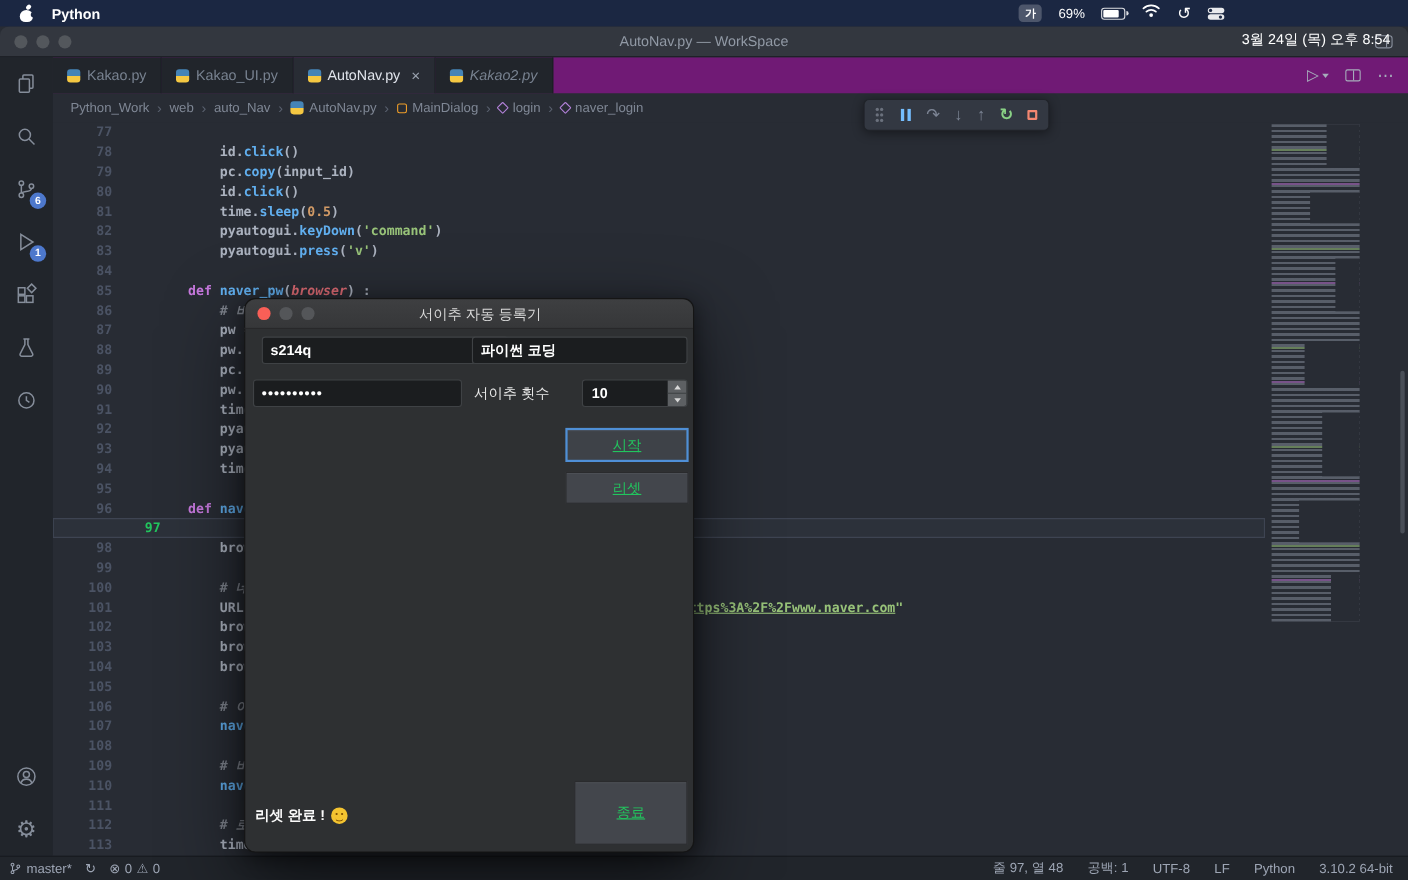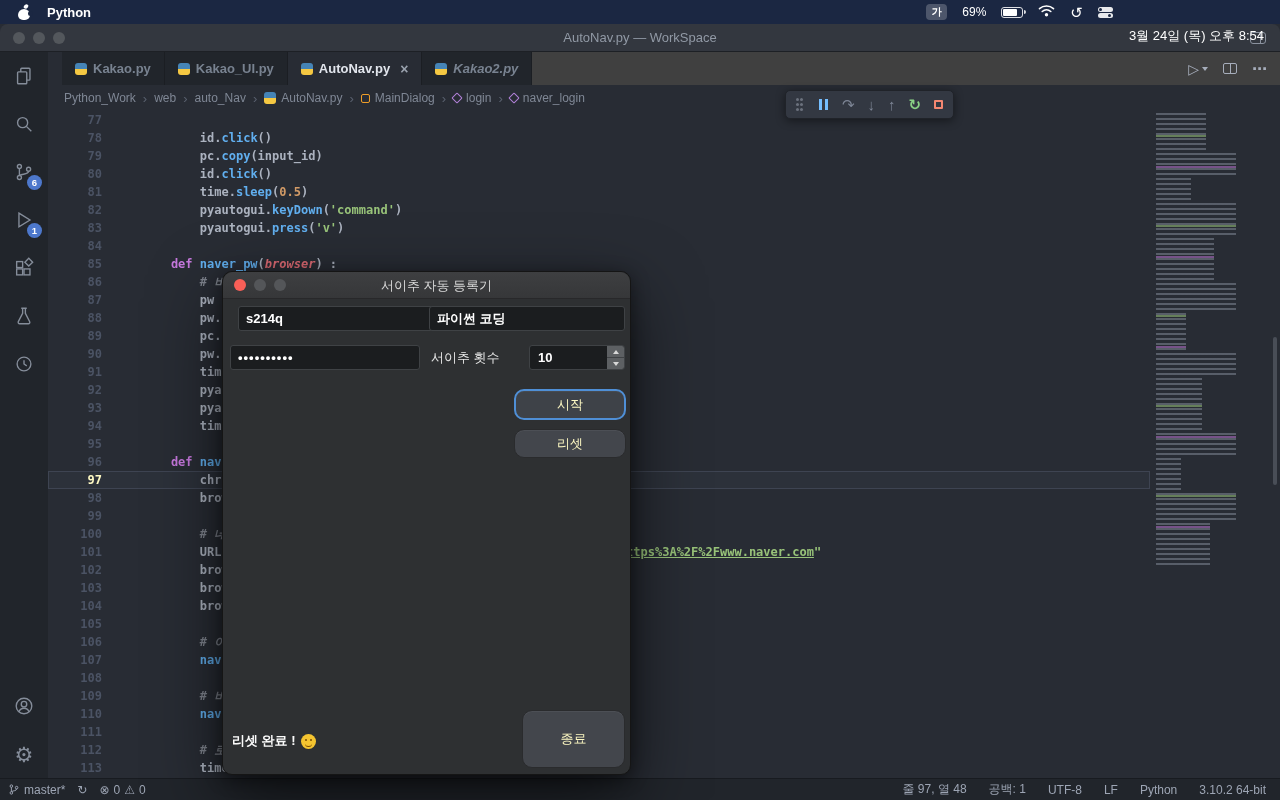--- a/index.html
+++ b/index.html
@@ -44,21 +44,21 @@
     display:flex; flex-direction:column; align-items:center; }
   .act-btn { position:relative; width:48px; height:48px; display:flex; align-items:center; justify-content:center; color:#858d9a; }
   .act-btn svg { stroke:#858d9a; fill:none; stroke-width:1.5; }
   .act-spacer { flex:1; }
   .badge { position:absolute; right:6px; bottom:6px; min-width:15px; height:15px; padding:0 3px; border-radius:8px;
     background:#4d78cc; color:#fff; font-size:9.5px; font-weight:700; display:flex; align-items:center; justify-content:center; }
   .gear-glyph { font-size:21px; line-height:1; }
 
   .editor-region { position:absolute; top:52px; left:48px; right:0; bottom:22px; background:#282c34; overflow:hidden; }
 
-  .tabbar { position:absolute; top:0; left:14px; right:0; height:33px; background:#404040; display:flex;font-weight:bold; }
+  .tabbar { position:absolute; top:0; left:0; right:0; height:33px; background:#701a75; display:flex; }
   .tab { height:33px; display:flex; align-items:center; gap:6px; padding:0 13px; border-right:1px solid #1b1e23;
     font-size:13px; color:#788290; background:#21252b; }
   .tab.active { background:#282c34; color:#e1e5ec; }
   .tab.preview .tab-label { font-style:italic; }
   .py-icon { width:12px; height:12px; border-radius:3px; background:linear-gradient(180deg,#4584b6 0 50%,#f5c842 50% 100%); flex:none; }
   .tab-close { margin-left:4px; color:#9aa2ae; font-size:14px; line-height:1; }
   .tab-actions { position:absolute; right:12px; top:0; height:33px; display:flex; align-items:center; gap:15px; color:#a6adbb; }
   .run-glyph { font-size:14px; display:flex; align-items:center; gap:3px; }
   .caret-down { width:0; height:0; border-left:3.5px solid transparent; border-right:3.5px solid transparent; border-top:4px solid #a6adbb; display:inline-block; }
   .split-ico { width:14px; height:11px; border:1.3px solid #a6adbb; border-radius:2px; position:relative; display:inline-block; }
@@ -71,21 +71,21 @@
   .bc-item { display:flex; align-items:center; gap:5px; }
   .bc-class { width:9px; height:9px; border:1.5px solid #ee9d28; border-radius:2px; display:inline-block; }
   .bc-method { width:8px; height:8px; border:1.5px solid #b180d7; border-radius:1px; transform:rotate(45deg); display:inline-block; }
 
   .code-area { position:absolute; top:59px; left:0; right:0; bottom:0; overflow:hidden;
     font-family:"DejaVu Sans Mono","Liberation Mono",monospace;font-weight:bold; }
   .code-rows { position:absolute; top:0; left:0; width:1102px; }
   .code-row { display:flex; height:18px; line-height:18px; }
   .code-row.active { background:#2c313a; box-shadow:inset 0 0 0 1px #3e4452; }
   .ln { width:54px; flex:none; text-align:right; font-size:12px; color:#4b5364; }
-  .code-row.active .ln { color:#fef9c3; }
+  .code-row.active .ln { color:#22c55e;margin-left:44px; }
   .code-text { margin-left:40px; white-space:pre; font-size:12px; color:#abb2bf; }
   .tk-v { color:#abb2bf; } .tk-k { color:#c678dd; } .tk-f { color:#61afef; }
   .tk-s { color:#98c379; } .tk-n { color:#d19a66; } .tk-t { color:#e5c07b; }
   .tk-c { color:#7f848e; font-style:italic; } .tk-a { color:#e06c75; font-style:italic; }
   .tk-u { color:#98c379; text-decoration:underline; }
 
   
   .minimap { position:absolute; top:2px; right:32px; width:98px; height:560px; }
   .mm-col { position:absolute; top:0; left:6px; width:80px; height:452px;
     background:repeating-linear-gradient(180deg, rgba(154,163,178,.42) 0 2px, transparent 2px 5px); }
@@ -140,22 +140,22 @@
     display:flex; flex-direction:column; }
   .spin-up, .spin-down { flex:1; position:relative; }
   .spin-down { border-top:1px solid #3f4245; }
   .spin-up::after { content:""; position:absolute; left:50%; top:50%; transform:translate(-50%,-50%);
     border-left:3.5px solid transparent; border-right:3.5px solid transparent; border-bottom:4px solid #d8d8d8; }
   .spin-down::after { content:""; position:absolute; left:50%; top:50%; transform:translate(-50%,-50%);
     border-left:3.5px solid transparent; border-right:3.5px solid transparent; border-top:4px solid #d8d8d8; }
   .qt-textarea { position:absolute; left:8px; top:116px; width:273px; height:322px; background:#1b1d1f;
     border:1px solid #3f4245; border-radius:3px; padding:8px 9px; font-size:13px; line-height:19px; color:#fff; font-weight:500; }
   .caret { display:inline-block; width:1.5px; height:14px; background:#fff; vertical-align:-2px; margin-left:1px; }
-  .qt-btn { position:absolute; background:#43464c; border:1px solid #2a2b2d; border-radius:10px; color:#fef9c3;
-    font:500 13px "Liberation Sans","DejaVu Sans",sans-serif; box-shadow:inset 0 1px 0 rgba(255,255,255,.05); }
+  .qt-btn { position:absolute; background:#43464c; border:1px solid #2a2b2d; border-radius:0; color:#22c55e;
+    font:500 13px "Liberation Sans","DejaVu Sans",sans-serif; box-shadow:inset 0 1px 0 rgba(255,255,255,.05);text-decoration:underline; }
   .start-btn { left:291px; top:117px; width:112px; height:31px; border:2px solid #4f8fd6; background:#3e4248; }
   .reset-btn { left:291px; top:157px; width:112px; height:29px; }
   .quit-btn { left:299px; top:438px; width:103px; height:58px; }
   .qt-status { position:absolute; left:9px; top:460px; display:flex; align-items:center; font-size:13px; font-weight:700; color:#fafafa; }
   .smiley { width:15px; height:15px; border-radius:50%; background:#f4c430; display:inline-block; position:relative; margin-left:5px; }
   .smiley::before { content:""; position:absolute; width:2px; height:2px; background:#7a4b00; border-radius:50%; left:4px; top:5px; box-shadow:5px 0 0 #7a4b00; }
   .smiley::after { content:""; position:absolute; left:4px; top:7px; width:7px; height:5px; border-bottom:1.5px solid #7a4b00; border-radius:0 0 7px 7px; }
 </style>
 </head>
 <body>

